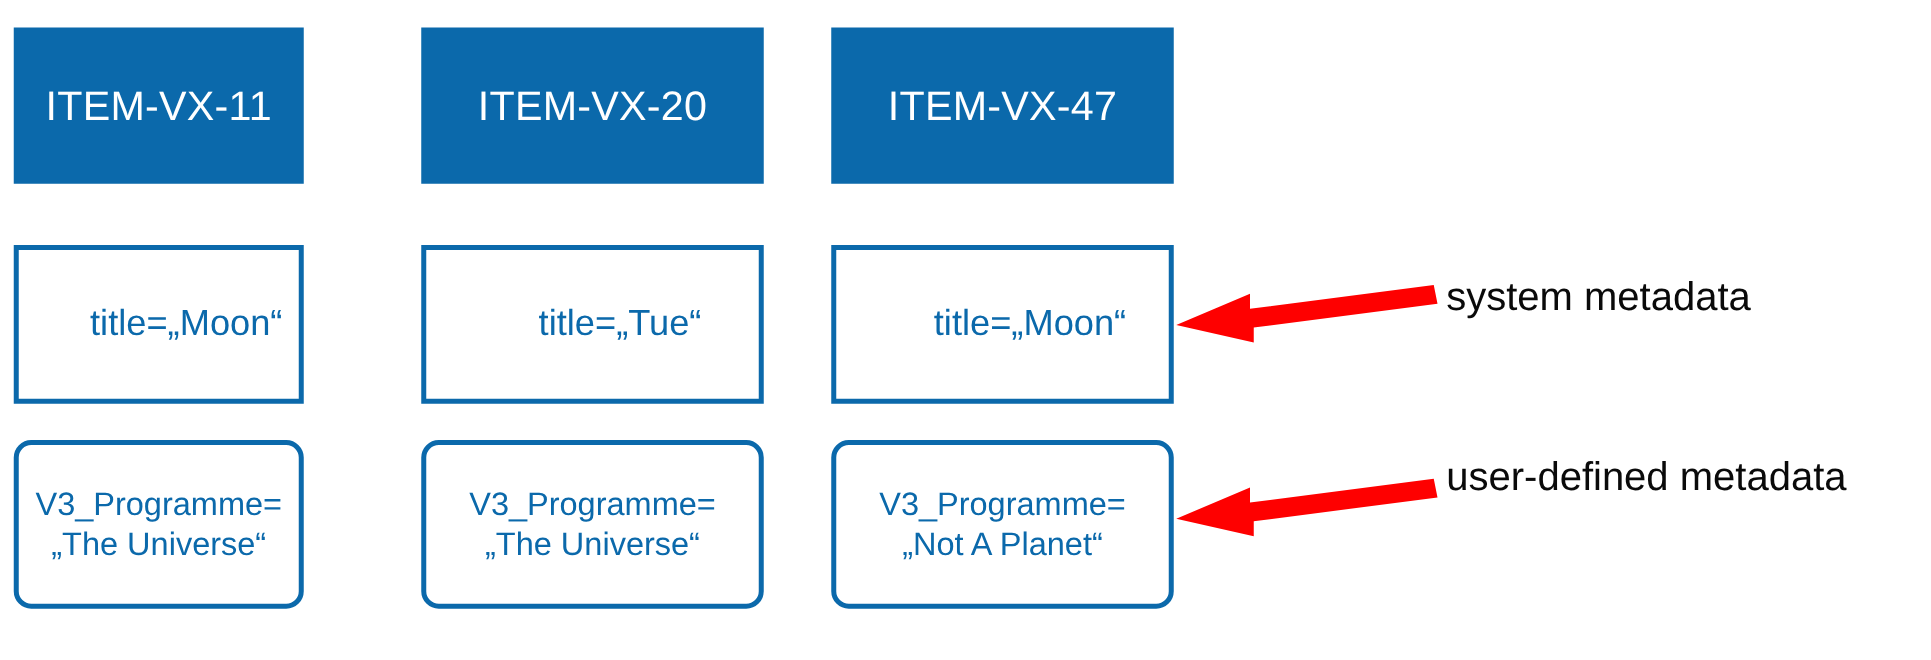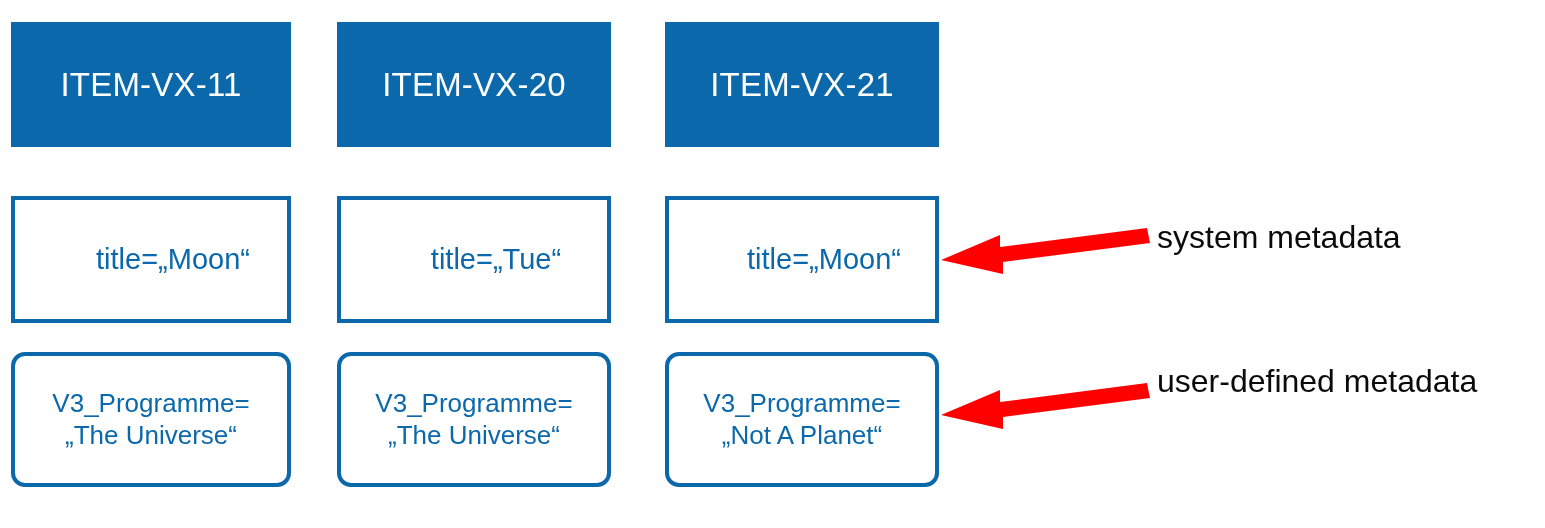--- a/index.html
+++ b/index.html
@@ -58,21 +58,21 @@
     white-space: pre-line;
   }
 
   .row-system { top: 196px; height: 127px; padding-left: 44px; }
   .row-system .meta-text { font-size: 29px; }
 
   .row-user { top: 352px; height: 135px; border-radius: 14px; }
   .row-user .meta-text { font-size: 26px; }
 
   
-  .col-1 { left: 11px;  width: 280px; }
+  .col-1 { left: 11px;  width: 232px; }
   .col-2 { left: 337px; width: 274px; }
   .col-3 { left: 665px; width: 274px; }
 
   
   .arrow-layer {
     position: absolute;
     left: 0;
     top: 0;
     width: 1545px;
     height: 528px;
@@ -96,21 +96,21 @@
 
 <div id="diagram">
 
   <div class="id-box col-1">
     <span class="id-label">ITEM-VX-11</span>
   </div>
   <div class="id-box col-2">
     <span class="id-label">ITEM-VX-20</span>
   </div>
   <div class="id-box col-3">
-    <span class="id-label">ITEM-VX-21</span>
+    <span class="id-label">ITEM-VX-47</span>
   </div>
 
   <div class="meta-box row-system col-1">
     <span class="meta-text">title=„Moon“</span>
   </div>
   <div class="meta-box row-system col-2">
     <span class="meta-text">title=„Tue“</span>
   </div>
   <div class="meta-box row-system col-3">
     <span class="meta-text">title=„Moon“</span>

